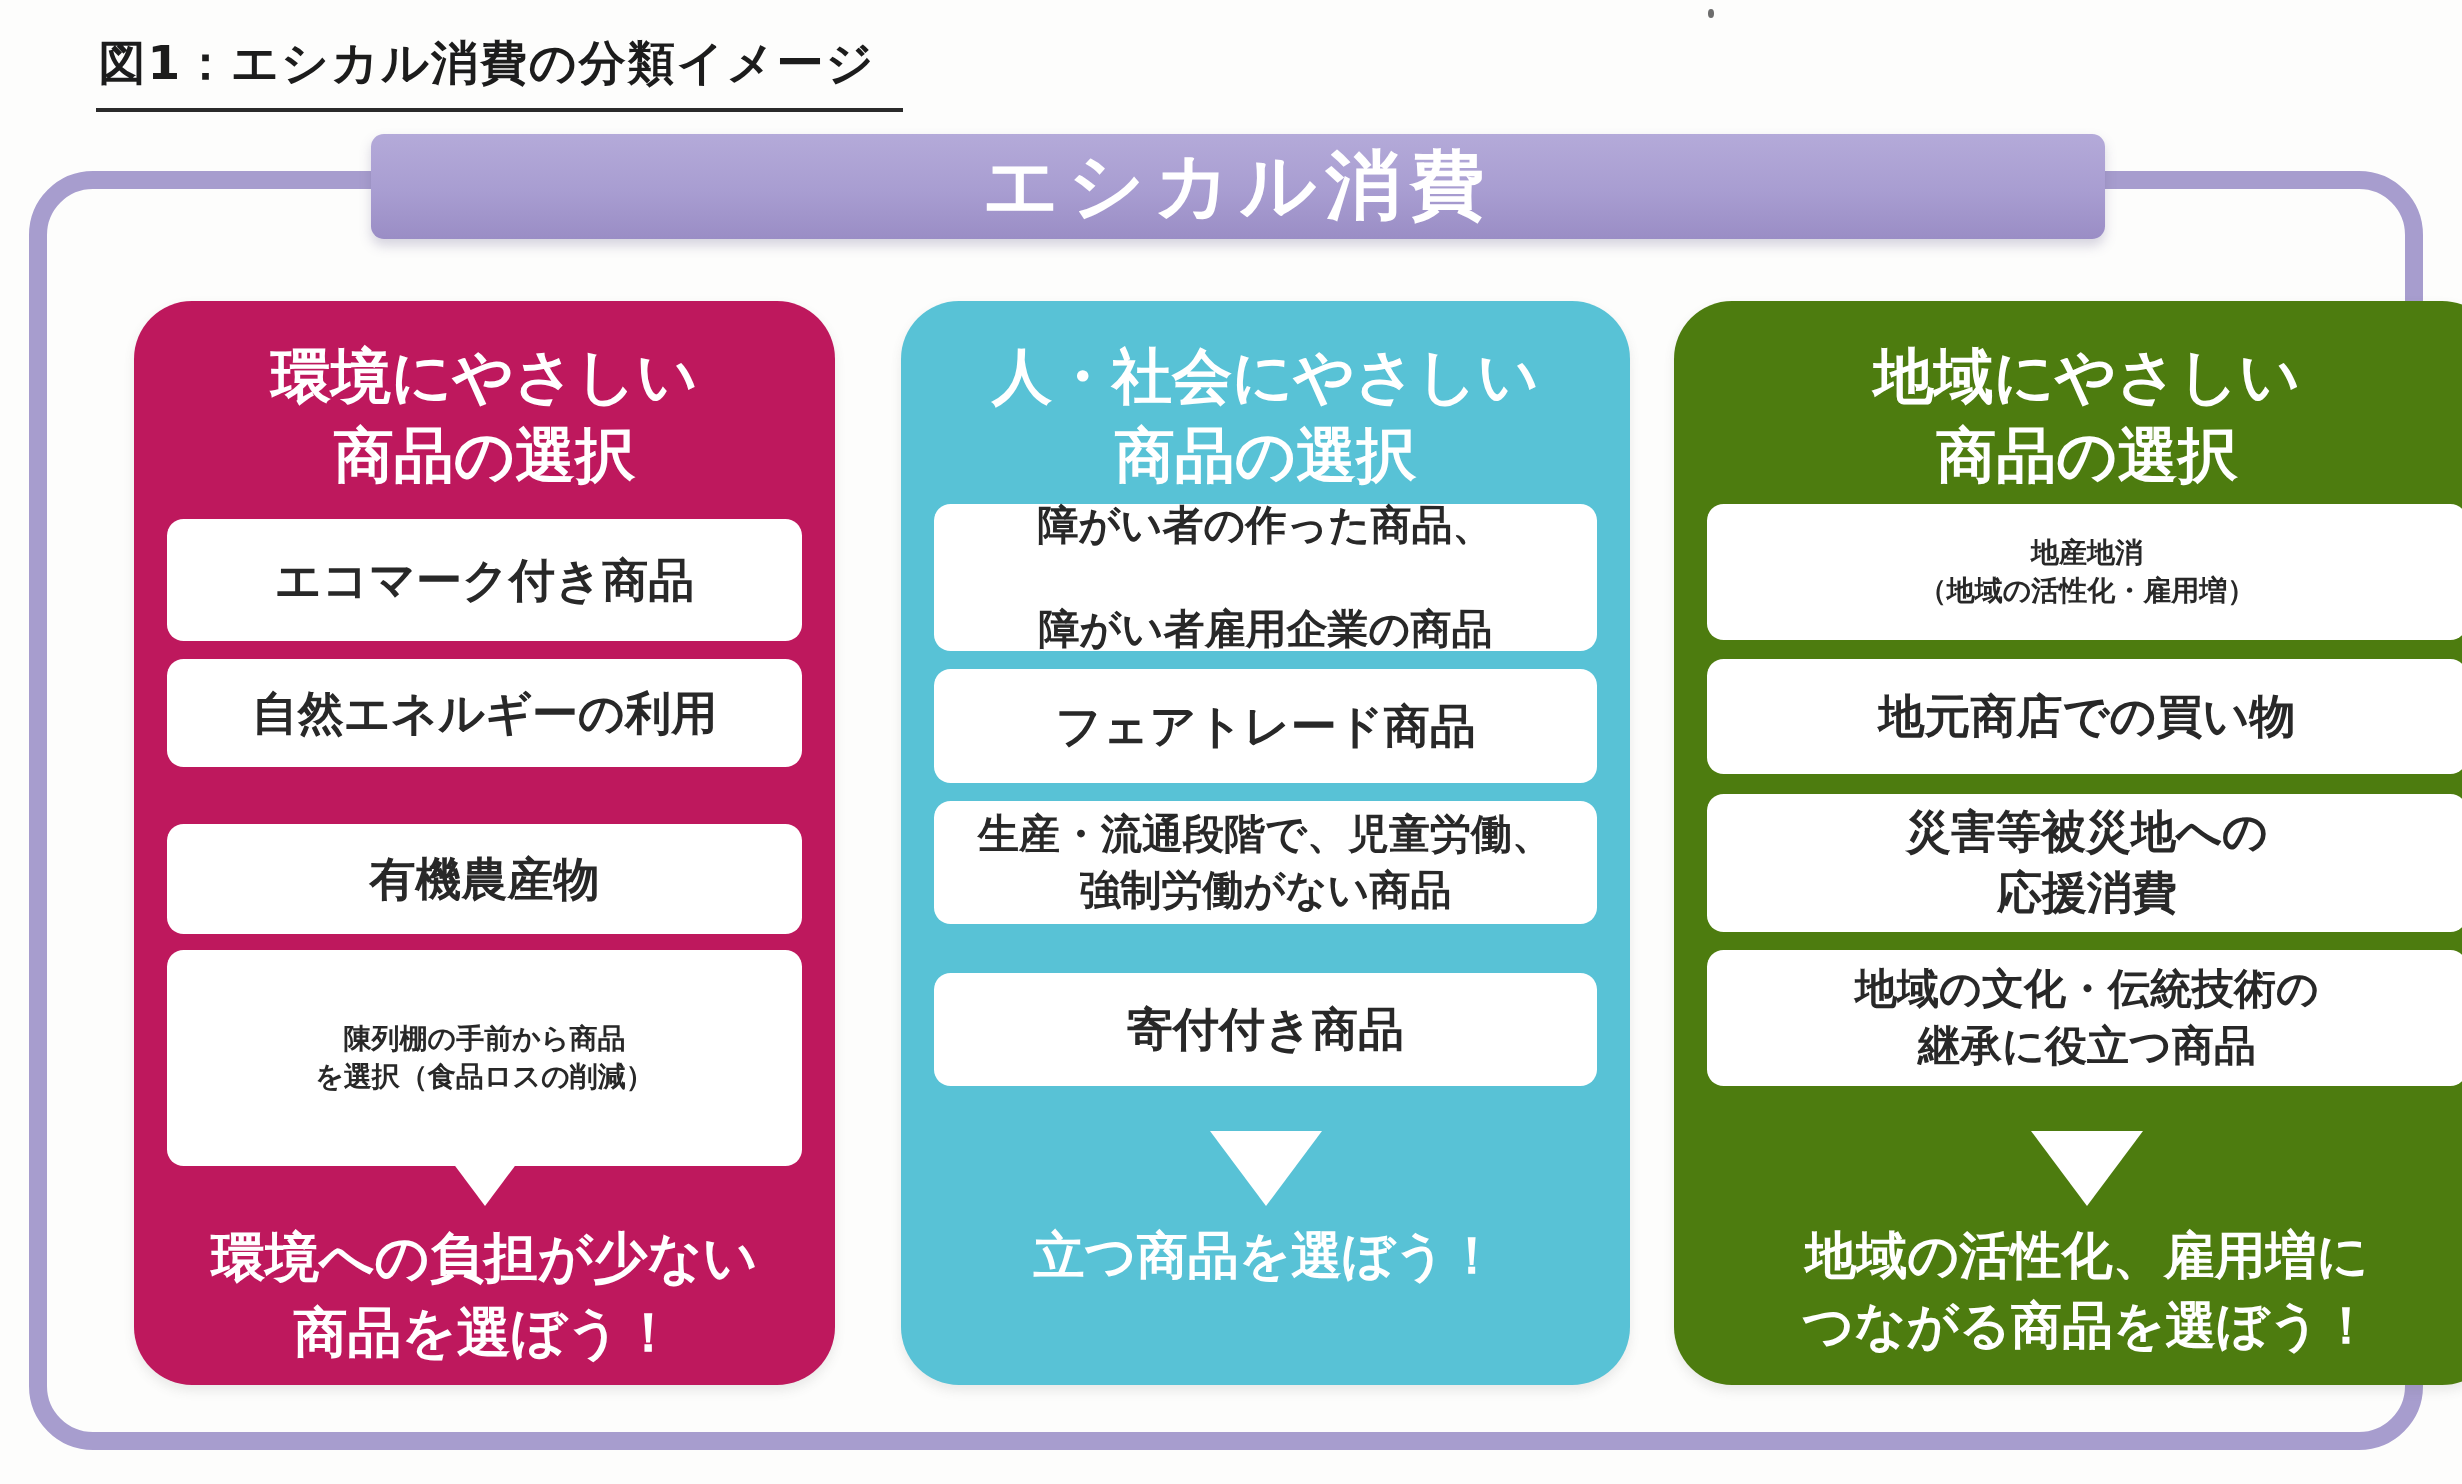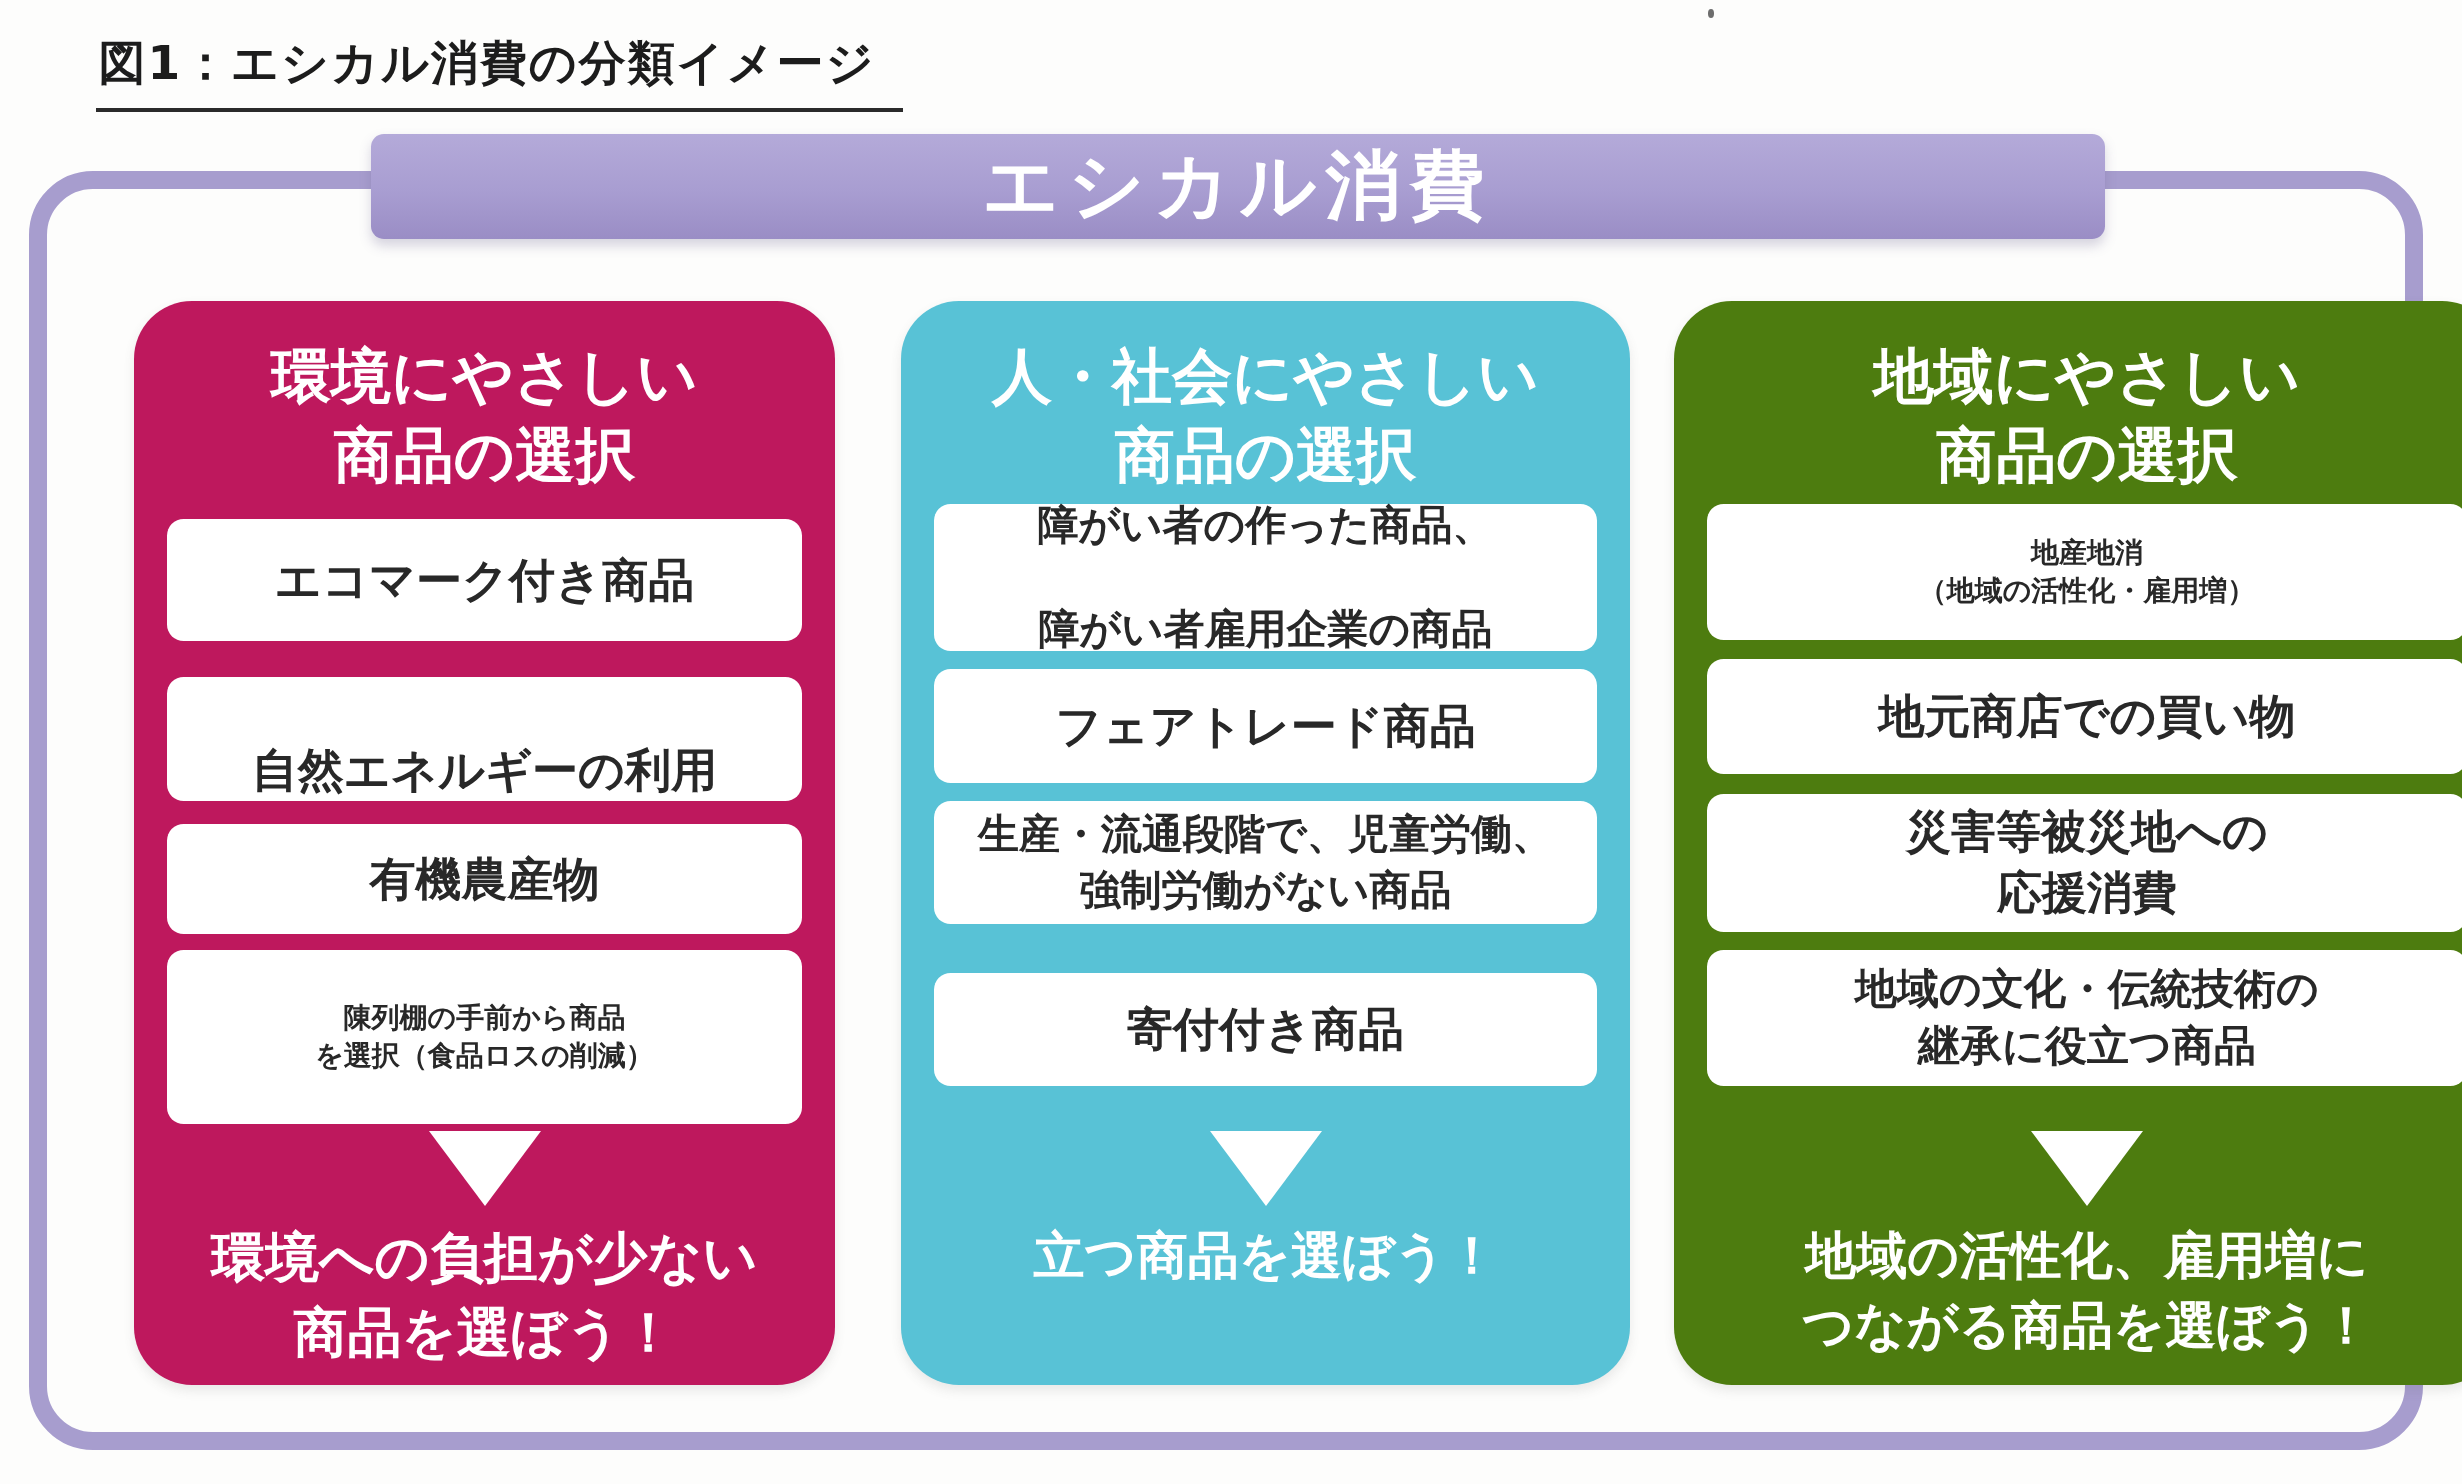--- a/index.html
+++ b/index.html
@@ -93,27 +93,27 @@
   </div>
 
   <div class="col col-green">
     <div class="col-header">
       <div>環境にやさしい</div>
       <div>商品の選択</div>
     </div>
     <div class="item fs72" style="top:218px; height:122px;">
       <div>エコマーク付き商品</div>
     </div>
-    <div class="item fs72" style="top:376px; height:124px;justify-content:flex-end;">
+    <div class="item fs72" style="top:358px; height:108px;">
       <div>自然エネルギーの利用</div>
     </div>
     <div class="item fs72" style="top:507px; height:110px;margin-top:16px;">
       <div>有機農産物</div>
     </div>
-    <div class="item fs68" style="top:649px; height:174px;">
+    <div class="item fs68" style="top:649px; height:216px;">
       <div>陳列棚の手前から商品</div>
       <div>を選択（食品ロスの削減）</div>
     </div>
     <div class="arrow"></div>
     <div class="slogan">
       <div>環境への負担が少ない</div>
       <div>商品を選ぼう！</div>
     </div>
   </div>
 

